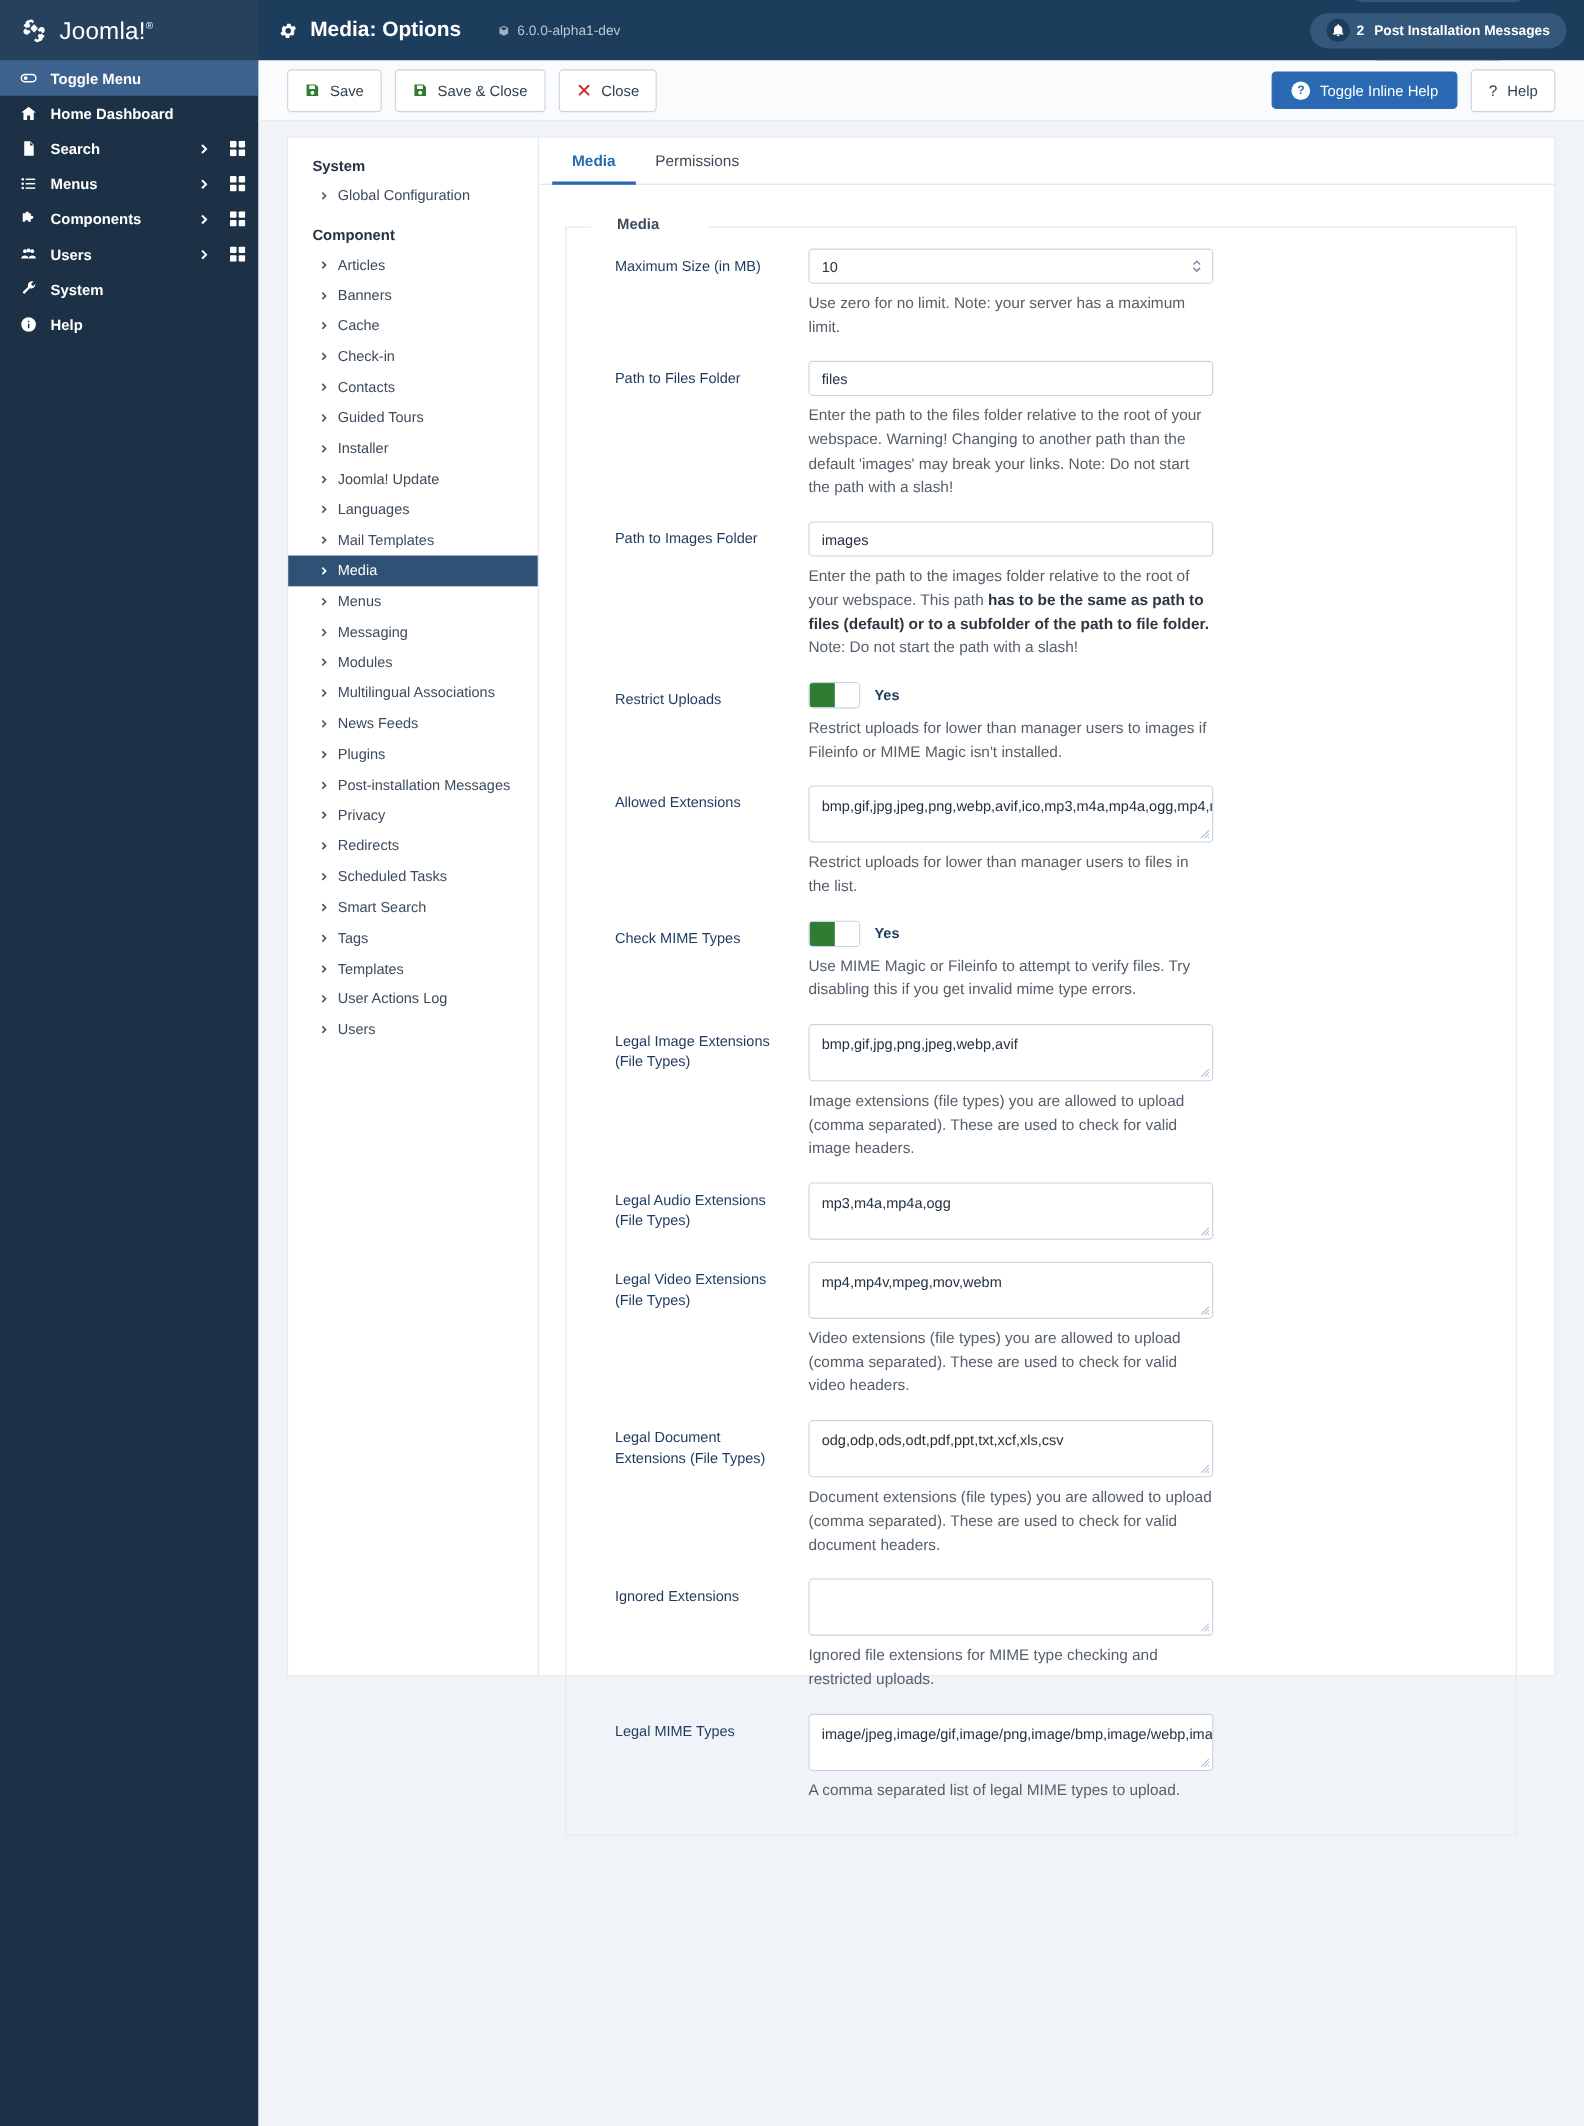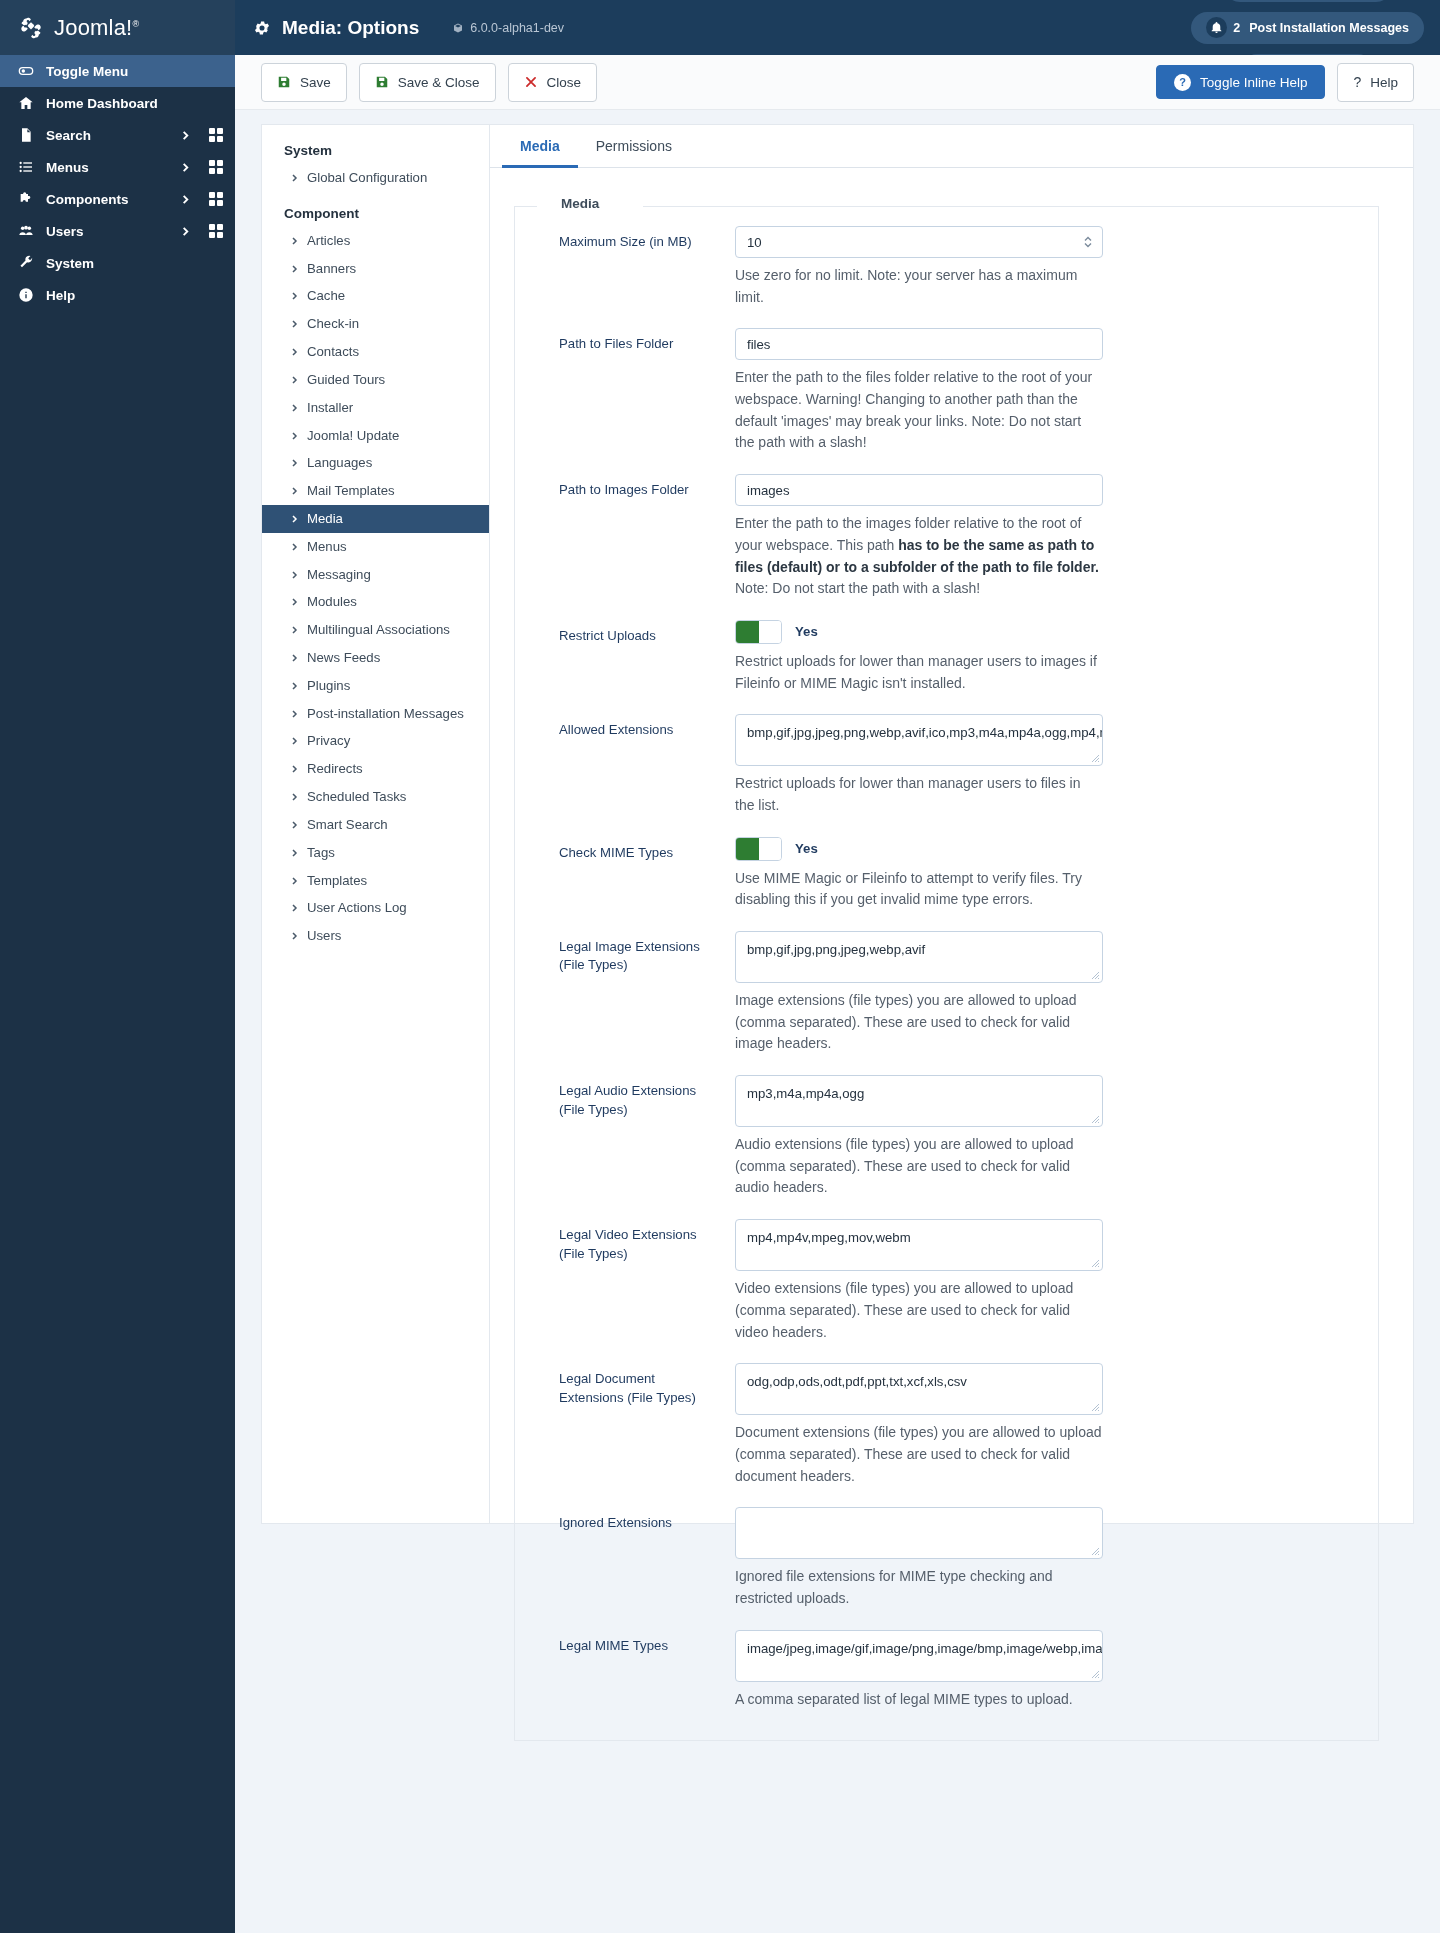--- a/index.html
+++ b/index.html
@@ -673,21 +673,20 @@
             </div>
             <div class="frow">
               <div class="flabel">Legal Audio Extensions (File Types)</div>
               <div class="fctl">
                 <div class="ta-wrap">
                   <div class="ftextarea" style="min-height: 52px;">mp3,m4a,mp4a,ogg</div>
                   <svg class="resize-grip" viewBox="0 0 9 9" stroke="#b3c2d2" stroke-width="1">
                     <path d="M8 1L1 8M8 4L4 8M8 7L7 8"></path>
                   </svg>
                 </div>
-                <div class="fhelp">Audio extensions (file types) you are allowed to upload (comma separated). These are used to check for valid audio headers.</div>
               </div>
             </div>
             <div class="frow">
               <div class="flabel">Legal Video Extensions (File Types)</div>
               <div class="fctl">
                 <div class="ta-wrap">
                   <div class="ftextarea" style="min-height: 52px;">mp4,mp4v,mpeg,mov,webm</div>
                   <svg class="resize-grip" viewBox="0 0 9 9" stroke="#b3c2d2" stroke-width="1">
                     <path d="M8 1L1 8M8 4L4 8M8 7L7 8"></path>
                   </svg>

